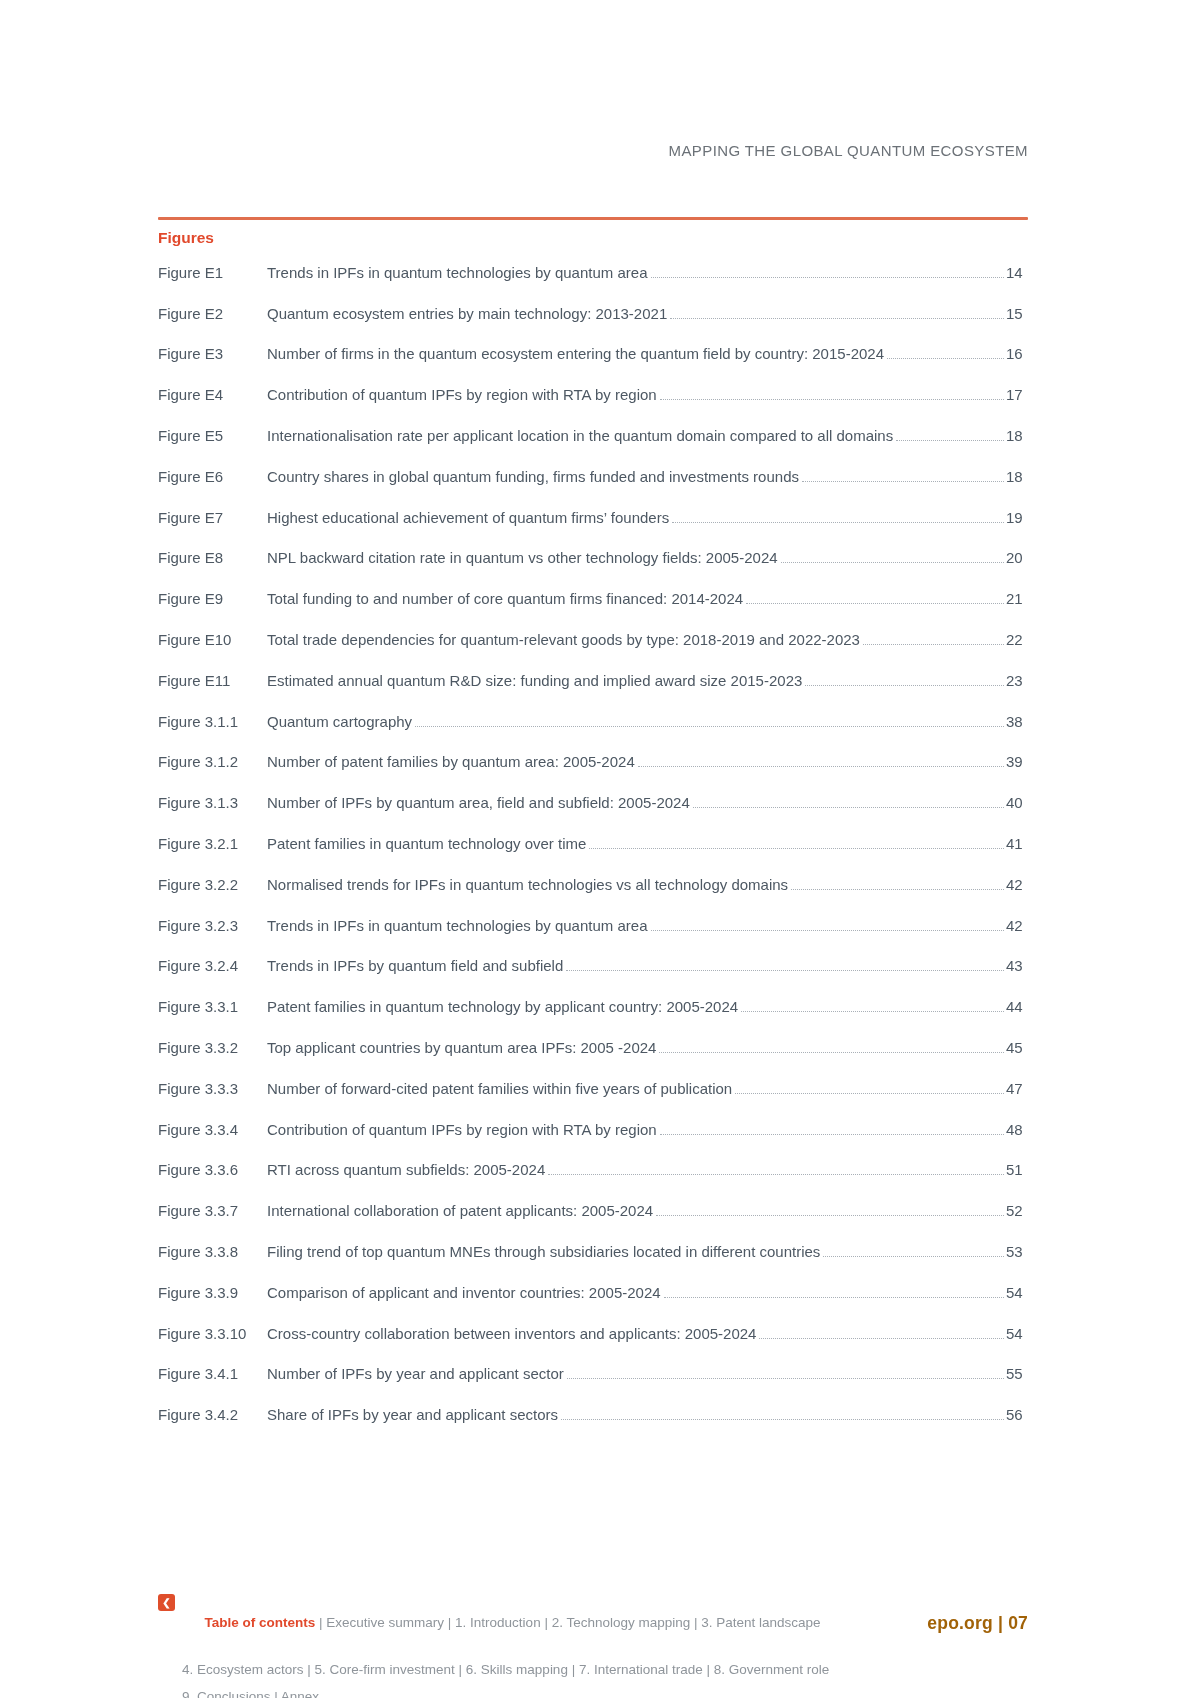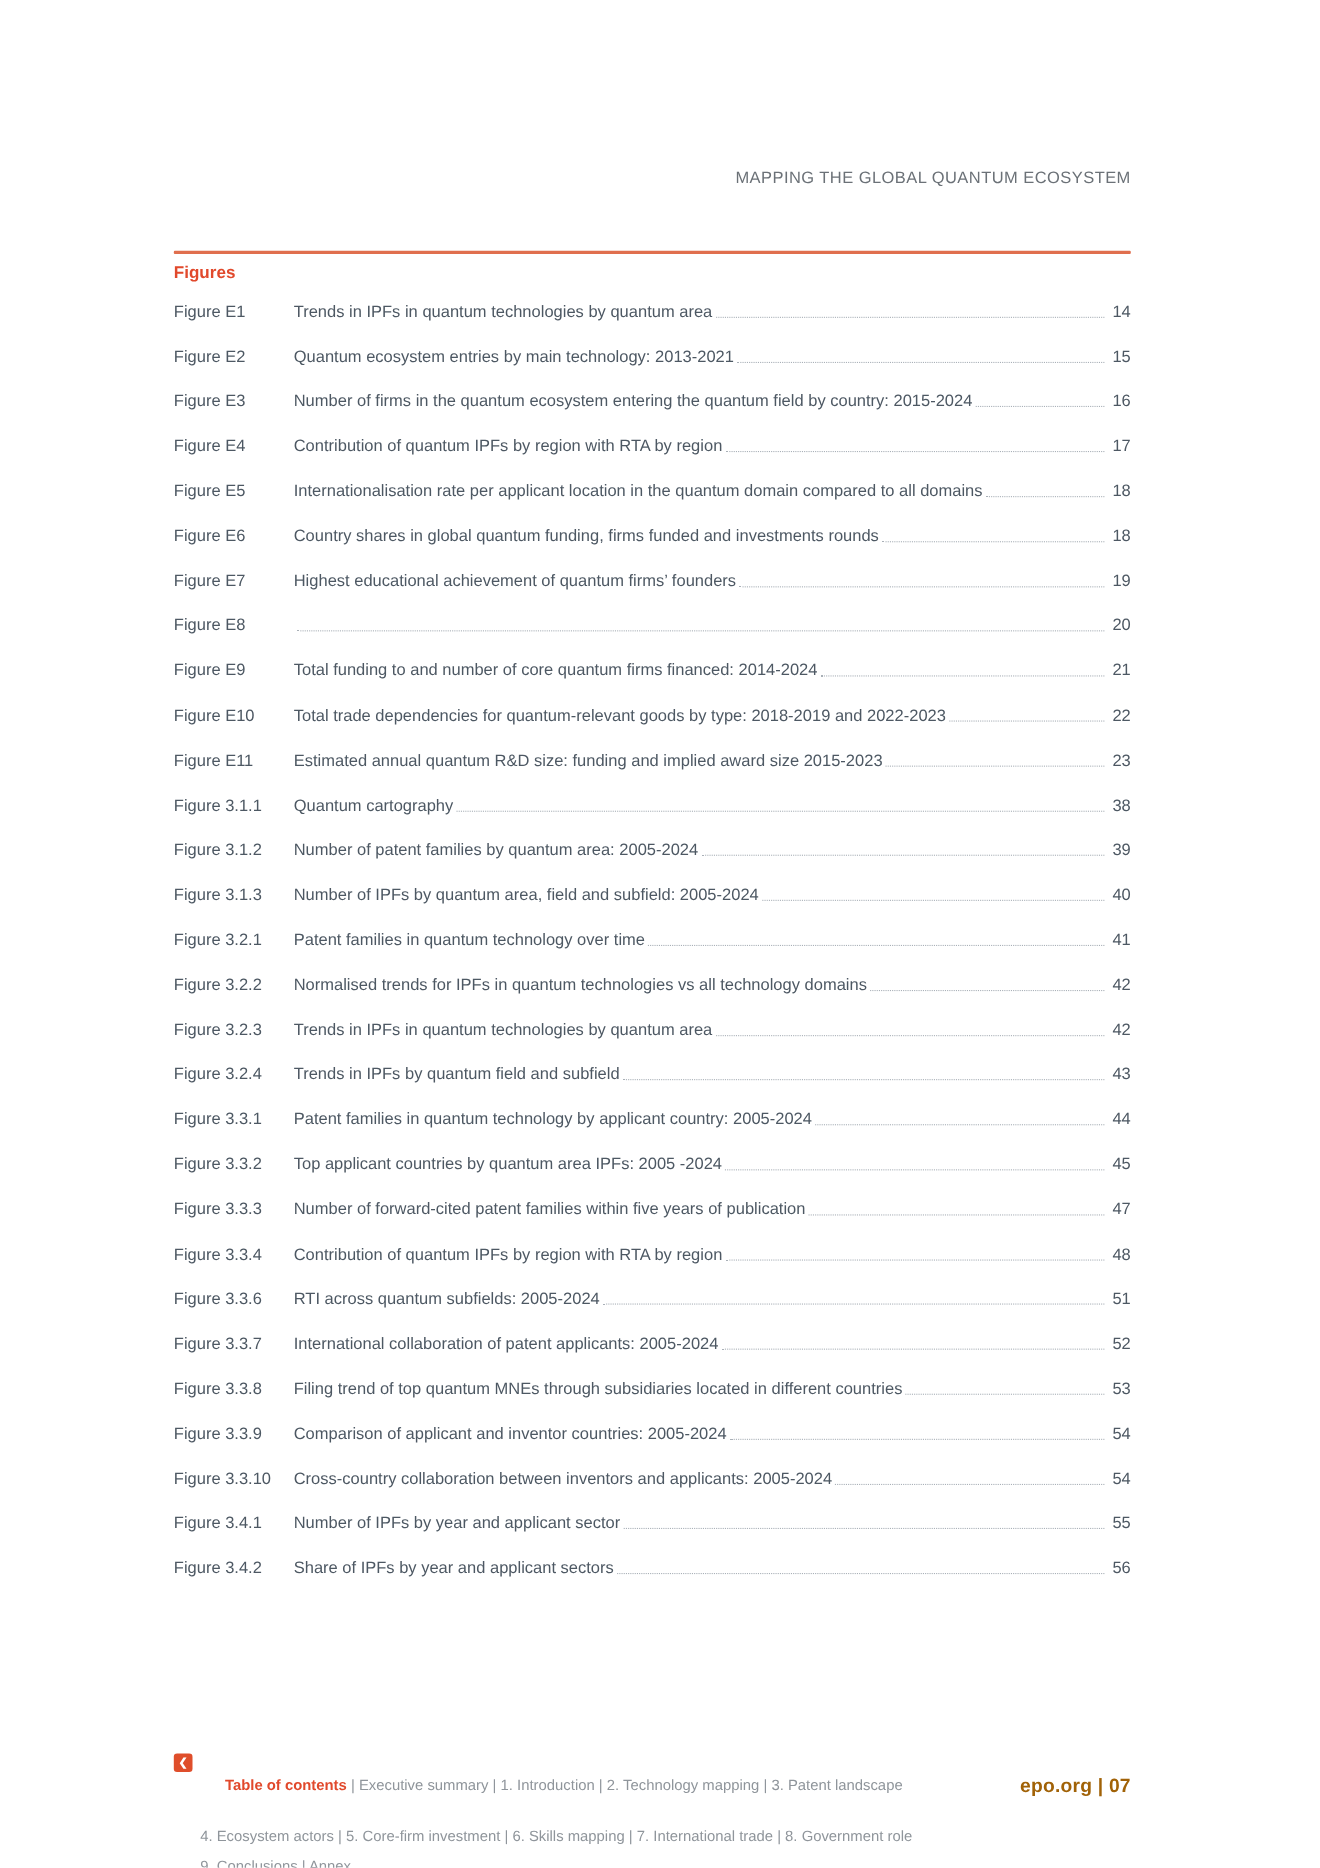--- a/index.html
+++ b/index.html
@@ -2,21 +2,21 @@
 <html><head>
 <meta charset="utf-8">
 <style>
   * { margin:0; padding:0; box-sizing:border-box; }
   html,body { background:#ffffff; }
   body {
     width:1200px; height:1698px; position:relative;
     font-family:"Liberation Sans", sans-serif;
     color:#4d5863;
   }
-  .page { position:absolute; left:158px; top:11px; width:870px; }
+  .page { position:absolute; left:158px; top:0; width:870px; }
 
   .doc-header {
     margin-top:142px; text-align:right;
     font-size:15px; letter-spacing:0.4px; color:#6b7177;
   }
 
   .rule {
     margin-top:58px; height:3px; background:#e06f4e; border-radius:1px;
   }
 
@@ -31,21 +31,21 @@
     font-size:15px; color:#4d5863;
     cursor:pointer;
   }
   .toc-row .lbl { flex:0 0 109px; white-space:nowrap;margin-top:46px; }
   .toc-row .ttl { white-space:nowrap;margin-top:26px; }
   .toc-row .leader {
     flex:1 1 auto; min-width:10px;
     border-bottom:1.6px dotted #a9b0b7;
     margin:0 2px 3px 3px;
   }
-  .toc-row .pg { flex:0 0 auto; text-align:right; min-width:22px; }
+  .toc-row .pg { flex:0 0 auto; min-width:22px; }
 
   .doc-footer {
     position:absolute; left:158px; top:1593px; width:870px;
     font-size:13.5px; color:#8f959b; line-height:20px;
   }
   .footer-line1 { display:flex; align-items:flex-start; }
   .back-btn {
     flex:0 0 auto; width:17px; height:17px; margin-top:1px; margin-right:7px;
     background:#df4e2b; border-radius:3px; color:#ffffff;
     font-size:10px; font-weight:bold; text-align:center; line-height:17px;
@@ -108,20 +108,21 @@
         <span class="pg">18</span>
       </div>
       <div class="toc-row">
         <span class="lbl">Figure E7</span>
         <span class="ttl">Highest educational achievement of quantum firms’ founders</span>
         <span class="leader"></span>
         <span class="pg">19</span>
       </div>
       <div class="toc-row">
         <span class="lbl">Figure E8</span>
+        <span class="ttl">NPL backward citation rate in quantum vs other technology fields: 2005-2024</span>
         <span class="leader"></span>
         <span class="pg">20</span>
       </div>
       <div class="toc-row">
         <span class="lbl">Figure E9</span>
         <span class="ttl">Total funding to and number of core quantum firms financed: 2014-2024</span>
         <span class="leader"></span>
         <span class="pg">21</span>
       </div>
       <div class="toc-row">

